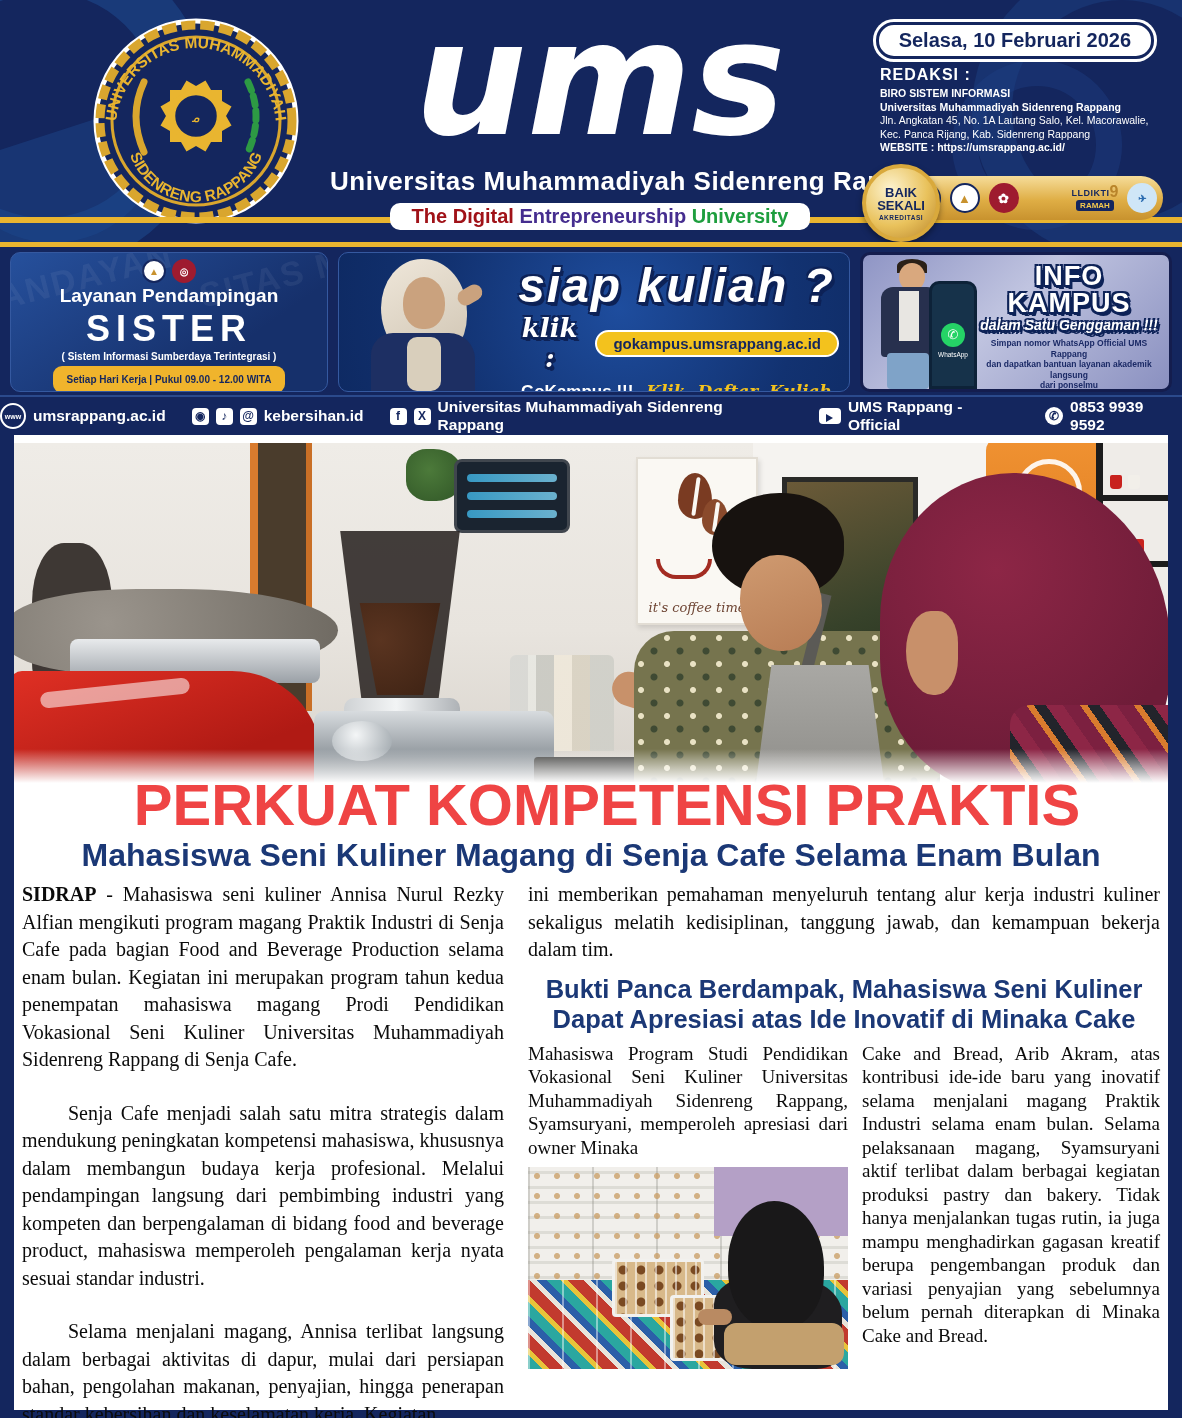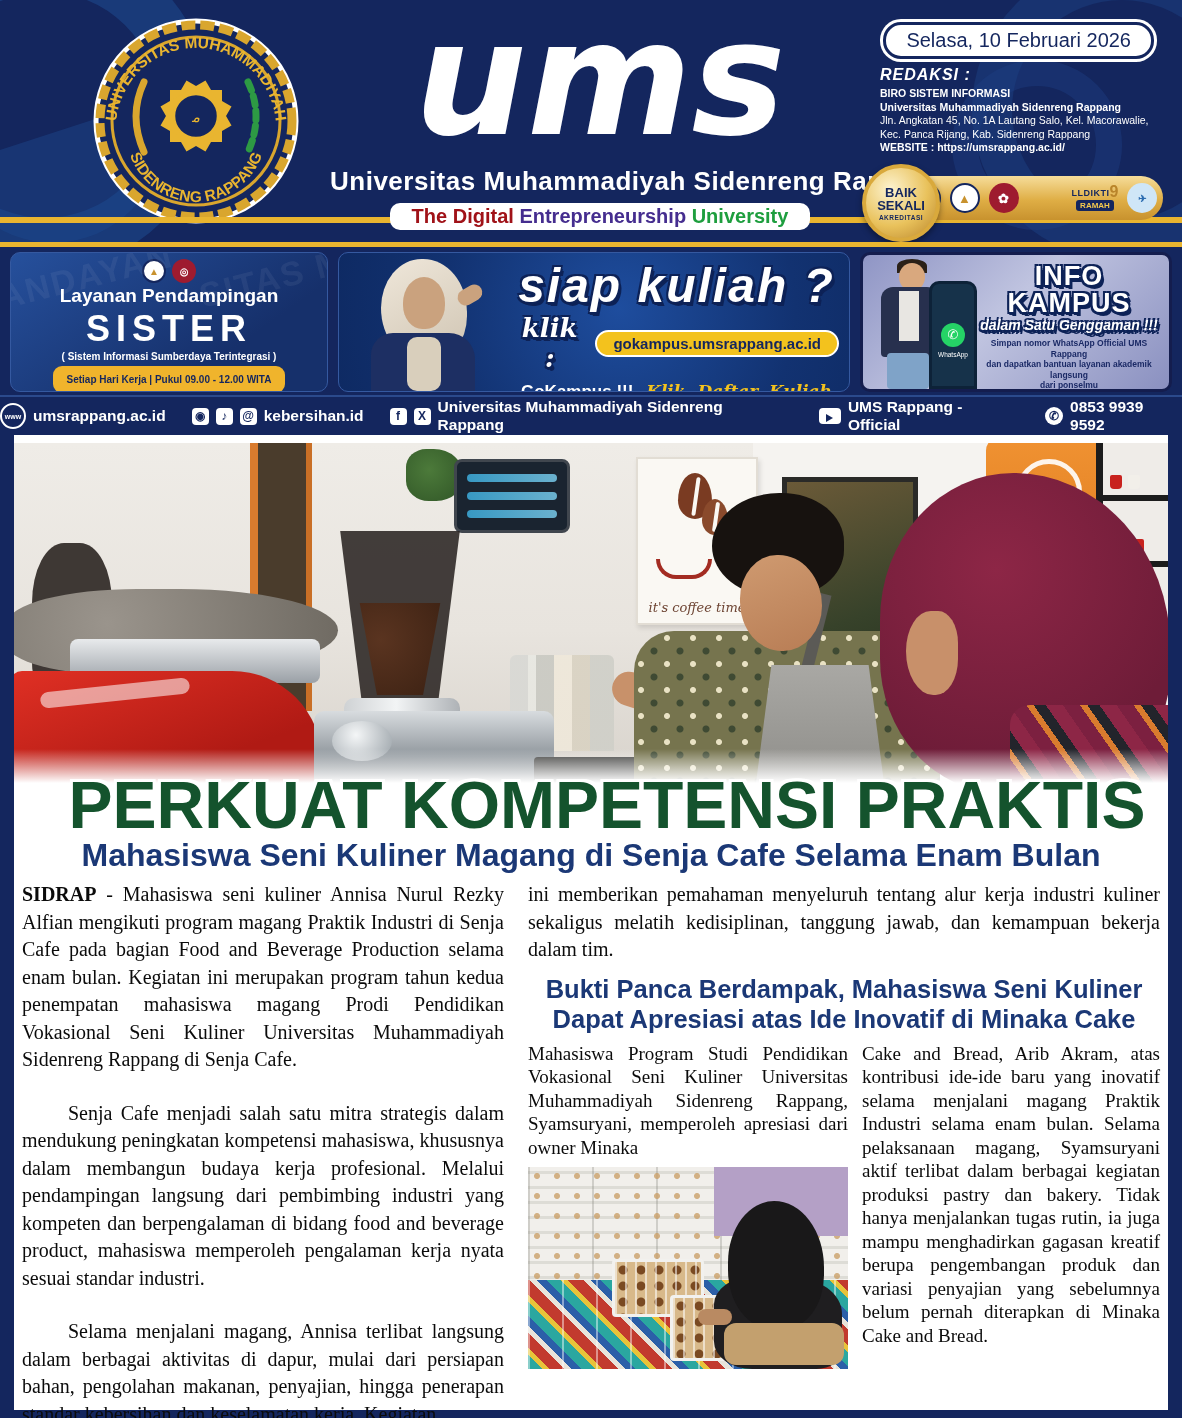--- a/index.html
+++ b/index.html
@@ -19,23 +19,23 @@
   
   .brand { position:absolute; left:330px; top:6px; width:540px; text-align:center; }
   .ums-logo { display:block; margin:0 auto; }
   .uni-name { color:#fff; font-size:26px; font-weight:bold; letter-spacing:.5px; margin-top:-8px; white-space:nowrap; }
   .tagline-wrap { position:relative; margin-top:6px; }
   .tagline-rule { position:absolute; left:-330px; right:-330px; top:50%; height:6px; background:#e9b530; }
   .tagline { position:relative; display:inline-block; background:#fff; border-radius:10px; padding:2px 22px; font-size:20px; font-weight:bold; white-space:nowrap; }
   .tg-red { color:#a01218; } .tg-purple { color:#452d8f; } .tg-green { color:#1e9e3e; }
 
   
-  .date-badge { position:absolute; right:28px; top:22px; background:#fff; color:#14265e; border:3px solid #14265e; box-shadow:0 0 0 3px #fff; border-radius:18px; padding:4px 20px; font-size:20px; font-weight:normal; white-space:nowrap; }
+  .date-badge { position:absolute; right:28px; top:22px; background:#fff; color:#14265e; border:3px solid #14265e; box-shadow:0 0 0 3px #fff; border-radius:18px; padding:4px 20px; font-size:20px; font-weight:bold; white-space:nowrap; }
   .redaksi { position:absolute; left:880px; top:66px; width:290px; color:#fff; }
-  .redaksi-h { font-size:16px; font-weight:bold; letter-spacing:1px; margin-bottom:3px;font-style:italic; }
+  .redaksi-h { font-size:16px; font-weight:bold; letter-spacing:1px; margin-bottom:3px; }
   .redaksi-l { font-size:10.5px; line-height:13.5px; }
   .redaksi-l.b { font-weight:bold; }
   .gold-strip { position:absolute; left:905px; top:176px; width:258px; height:44px; border-radius:22px;
     background:linear-gradient(180deg,#f6dd9a,#dfae45 55%,#c8922e); display:flex; align-items:center; justify-content:center; gap:9px; }
   .medal { position:absolute; left:862px; top:164px; width:78px; height:78px; border-radius:50%;
     background:radial-gradient(circle at 35% 30%,#fdf3cf,#e9c25c 55%,#b9842a); border:4px solid #d9a93c;
     display:flex; flex-direction:column; align-items:center; justify-content:center; color:#14265e; z-index:2; box-shadow:0 3px 6px rgba(0,0,0,.4); }
   .medal .l1 { font-size:13px; font-weight:800; line-height:13px; }
   .medal .l3 { font-size:6.5px; font-weight:bold; margin-top:2px; letter-spacing:.5px; }
   .mini-logo { width:30px; height:30px; border-radius:50%; display:flex; align-items:center; justify-content:center; font-size:13px; font-weight:800; }
@@ -151,21 +151,21 @@
   .p1-apron { position:absolute; left:742px; top:222px; width:128px; height:118px; background:linear-gradient(180deg,#a9a8a4,#8f8e8a); clip-path:polygon(12% 0,88% 0,100% 100%,0 100%); }
   .p1-strap { position:absolute; left:796px; top:150px; width:12px; height:80px; background:#5b5a56; transform:rotate(14deg); }
   .p1-arm { position:absolute; left:596px; top:242px; width:120px; height:34px; background:#c8916a; border-radius:17px; transform:rotate(18deg); }
   .p1-hijab { position:absolute; left:866px; top:30px; width:290px; height:320px; background:radial-gradient(circle at 40% 30%,#8d2646,#6e1c38 70%); border-radius:46% 54% 38% 42%; }
   .p1-face2 { position:absolute; left:892px; top:168px; width:52px; height:84px; background:#c8906a; border-radius:50% 40% 45% 55%; }
   .p1-shawl { position:absolute; left:996px; top:262px; width:170px; height:78px; background:repeating-linear-gradient(55deg,#7c2040 0 14px,#d97b2e 14px 20px,#23242b 20px 30px,#8d2646 30px 44px); border-radius:20px 8px 0 0; }
   .p1-fade { position:absolute; left:0; right:0; bottom:0; height:34px; background:linear-gradient(180deg,rgba(255,255,255,0),#ffffff); }
 
   
   .headwrap { margin-top:-8px; text-align:center; position:relative; }
-  .headline { font-size:66px; line-height:60px; font-weight:800; color:#14532d; letter-spacing:0;
+  .headline { font-size:58px; line-height:60px; font-weight:800; color:#ef4444; letter-spacing:0;
       text-shadow:-3px -3px 0 #fff,3px -3px 0 #fff,-3px 3px 0 #fff,3px 3px 0 #fff,0 -3px 0 #fff,0 3px 0 #fff,-3px 0 0 #fff,3px 0 0 #fff; white-space:nowrap;margin-left:32px; }
   .subheadline { font-size:32px; line-height:36px; font-weight:800; color:#1b3876; margin-top:2px; white-space:nowrap; }
 
   
   .articles { display:grid; grid-template-columns:482px 1fr; column-gap:24px; padding:8px 8px 0 8px;
       font-family:"Liberation Serif", serif; font-size:20px; line-height:27.5px; text-align:justify; color:#0b0b0b; }
   .articles p + p { margin-top:26px; }
   .indent { text-indent:2.3em; }
   .a2-head { font-family:"Liberation Sans",sans-serif; font-size:25.5px; line-height:30px; font-weight:800; color:#1b3876; text-align:center; margin:10px 0 8px; }
   .subcols { display:grid; grid-template-columns:320px 1fr; column-gap:14px; font-size:19px; line-height:23.5px; }

